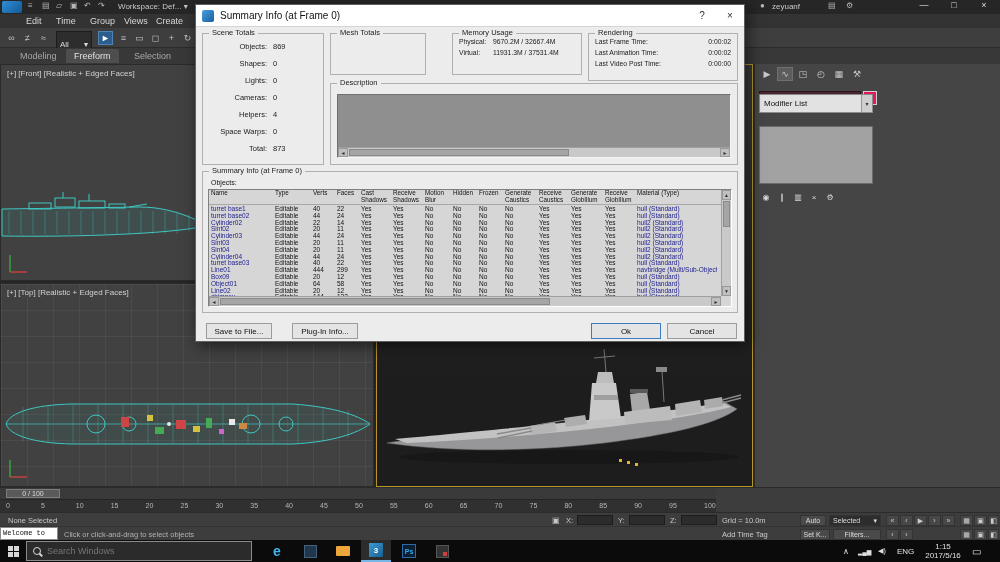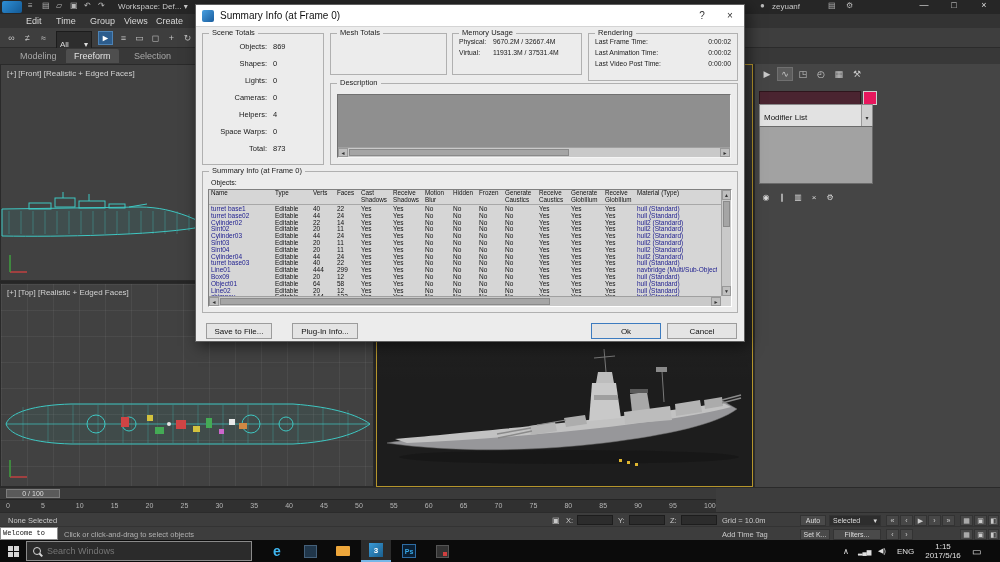--- a/index.html
+++ b/index.html
@@ -261,21 +261,21 @@
     <div style="position:absolute;left:4px;top:3px;width:120px;height:14px">
       <span class="ptab" style="left:0">▶</span>
       <span class="ptab active" style="left:18px">∿</span>
       <span class="ptab" style="left:36px">◳</span>
       <span class="ptab" style="left:54px">◴</span>
       <span class="ptab" style="left:72px">▦</span>
       <span class="ptab" style="left:90px">⚒</span>
     </div>
     <div style="position:absolute;left:4px;top:27px;width:102px;height:14px;background:#4a2430;border:1px solid #2e151c"></div>
     <div style="position:absolute;left:108px;top:27px;width:14px;height:14px;background:#e8175d;border:1px solid #cfcfcf"></div>
-    <div class="dropdown" style="left:4px;top:40px;width:114px;height:27px">
+    <div class="dropdown" style="left:4px;top:30px;width:114px;height:19px">
       <span>Modifier List</span>
       <span class="ddcaret">▾</span>
     </div>
     <div style="position:absolute;left:4px;top:62px;width:114px;height:58px;background:#a2a2a2;border:1px solid #6b6b6b"></div>
     <div style="position:absolute;left:4px;top:127px;width:114px;height:13px">
       <span class="sbt" style="left:0">◉</span>
       <span class="sbt" style="left:16px">∥</span>
       <span class="sbt" style="left:32px">▥</span>
       <span class="sbt" style="left:48px">×</span>
       <span class="sbt" style="left:64px">⚙</span>
@@ -427,21 +427,21 @@
             <span class="sl">Space Warps:</span>
             <span class="sv">0</span>
           </div>
           <div class="stat-line">
             <span class="sl">Total:</span>
             <span class="sv">873</span>
           </div>
         </div>
     </div>
 
-    <div class="grp" id="grp-mesh" style="left:134px;top:28px;width:117px;height:42px">
+    <div class="grp" id="grp-mesh" style="left:134px;top:28px;width:96px;height:42px">
       <span class="grp-title">Mesh Totals</span>
     </div>
 
     <div class="grp" id="grp-memory" style="left:256px;top:28px;width:130px;height:42px">
       <span class="grp-title">Memory Usage</span>
       <div>
           <div class="stat-line">
             <span class="sl">Physical:</span>
             <span class="sv">9670.2M / 32667.4M</span>
           </div>

